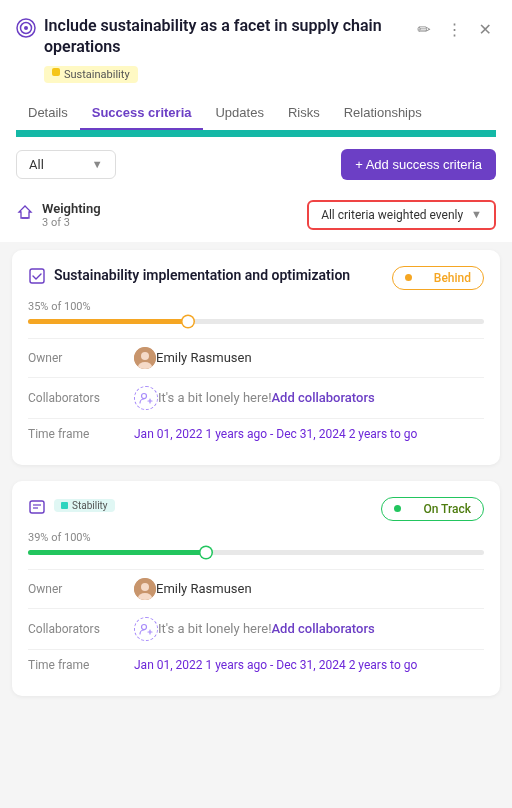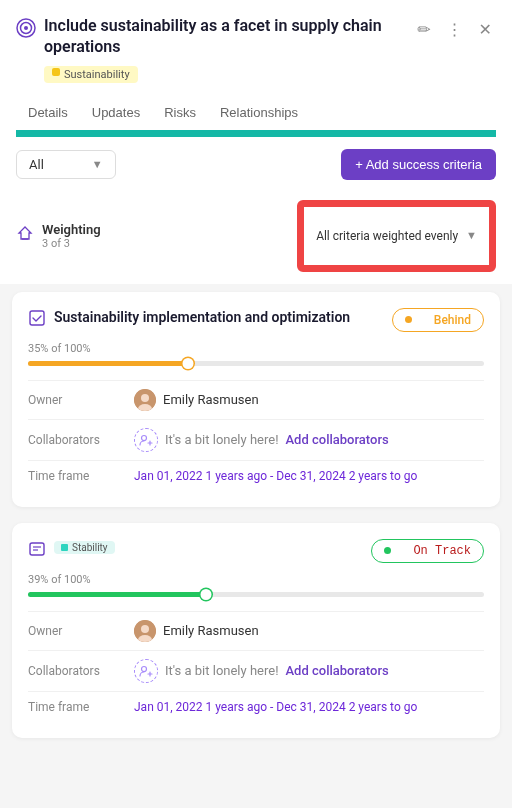--- a/index.html
+++ b/index.html
@@ -159,23 +159,23 @@
       font-weight: 600;
       color: #333;
     }
     .weighting-count {
       font-size: 11px;
       color: #888;
     }
     .weighting-select {
       display: flex;
       align-items: center;
-      border: 7px solid #ef4444;
+      border: 2px solid #ef4444;
       border-radius: 6px;
-      padding: 22px 12px;
+      padding: 6px 12px;
       font-size: 12px;
       color: #333;
       cursor: pointer;
       gap: 8px;
       background: #fff;
     }
     
     .cards-area {
       padding: 8px 12px;
       flex: 1;
@@ -223,23 +223,22 @@
       white-space: nowrap;
       flex-shrink: 0;
     }
     .status-behind {
       border: 1.5px solid #f5a623;
       color: #f5a623;
       background: #fff;
     }
     .status-on-track {
       border: 1.5px solid #22c55e;
-      color: #b91c1c;
-      background: #fff;
-      font-family: Liberation Mono, monospace;
+      color: #4d7c0f;
+      background: #fff;
     }
     .status-dot {
       width: 7px;
       height: 7px;
       border-radius: 50%;
     }
     .dot-behind { background: #f5a623; }
     .dot-on-track { background: #22c55e; }
     .progress-label {
       font-size: 11px;
@@ -279,21 +278,20 @@
       font-size: 12px;
       color: #888;
       width: 90px;
       flex-shrink: 0;
     }
     .card-row-value {
       font-size: 13px;
       color: #333;
       display: flex;
       align-items: center;
-      gap: 7px;
     }
     .avatar {
       width: 22px;
       height: 22px;
       border-radius: 50%;
       background: #c8956c;
       overflow: hidden;
       flex-shrink: 0;
       display: flex;
       align-items: center;
@@ -371,20 +369,21 @@
         <button class="header-action-btn">✕</button>
       </div>
     </div>
     <div class="header-tag">
       <span class="tag-dot"></span>
       <span>Sustainability</span>
     </div>
     
     <div class="tabs">
       <button class="tab">Details</button>
+      <button class="tab active">Success criteria</button>
       <button class="tab">Updates</button>
       <button class="tab">Risks</button>
       <button class="tab">Relationships</button>
     </div>
   </div>
 
   <div class="toolbar">
     <div class="filter-select">
       <span>All</span>
       <span class="chevron-icon">▼</span>

